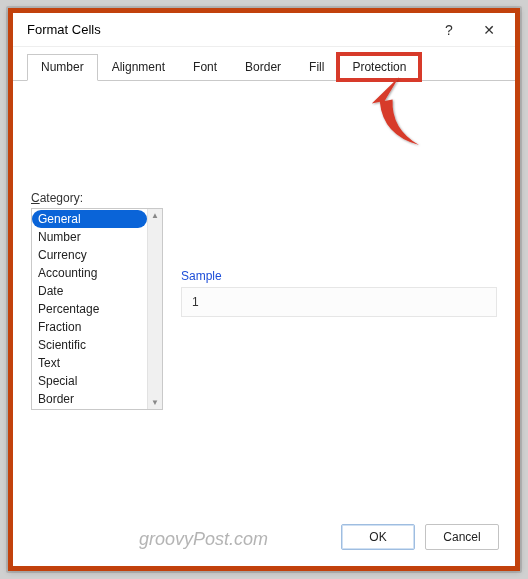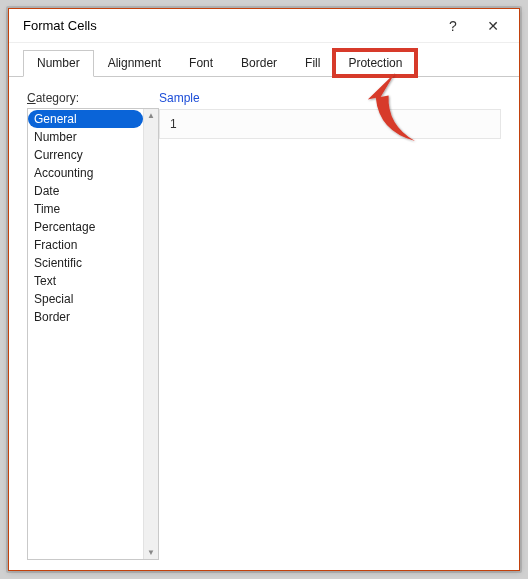--- a/index.html
+++ b/index.html
@@ -15,21 +15,21 @@
     .outer-shadow {
       position: absolute;
       top: 6px; left: 6px; right: 6px; bottom: 6px;
       background: #b8b8b8;
       border-radius: 2px;
     }
     .dialog {
       position: absolute;
       top: 8px; left: 8px; right: 8px; bottom: 8px;
       background: #fff;
-      border: 1px solid #c2410c;
+      border: 5px solid #c2410c;
       display: flex;
       flex-direction: column;
       box-shadow: 0 1px 6px rgba(0,0,0,0.18);
     }
     .titlebar {
       display: flex;
       align-items: center;
       height: 34px;
       padding: 0 6px 0 14px;
       background: #fff;
@@ -66,20 +66,22 @@
     .tab.highlighted {
       outline: 4px solid #d73a2a;
       outline-offset: -2px;
       z-index: 5;
     }
     .content {
       flex: 1;
       position: relative;
       padding: 14px 18px 10px 18px;
       display: flex;
+      gap: 18px;
+      align-items: center;
     }
     .left-col { width: 132px; display: flex; flex-direction: column; }
     .cat-label { font-size: 12px; color: #333; margin-bottom: 3px; }
     .cat-label .ul { text-decoration: underline; }
     .listbox {
       flex: 1;
       border: 1px solid #c9c9c9;
       background: #fff;
       height: 320px;
       overflow: hidden;
@@ -190,21 +192,20 @@
   <div class="content">
     <div class="left-col">
       <div class="cat-label"><span class="ul">C</span><span>ategory:</span></div>
       <div class="listbox">
         <div class="listitems">
           <div class="listitem sel">General</div>
           <div class="listitem">Number</div>
           <div class="listitem">Currency</div>
           <div class="listitem">Accounting</div>
           <div class="listitem">Date</div>
-          <div class="listitem">Time</div>
           <div class="listitem">Percentage</div>
           <div class="listitem">Fraction</div>
           <div class="listitem">Scientific</div>
           <div class="listitem">Text</div>
           <div class="listitem">Special</div>
           <div class="listitem">Border</div>
         </div>
         <div class="sb">
           <span>▲</span>
           <span>▼</span>
@@ -213,14 +214,21 @@
     </div>
 
     <div class="right-col">
       <div class="sample-label">Sample</div>
       <div class="sample-box">
         <span>1</span>
       </div>
     </div>
   </div>
 
+  <div class="footer">
+    <div class="watermark">groovyPost.com</div>
+    <div class="btns">
+      <div class="btn primary">OK</div>
+      <div class="btn">Cancel</div>
+    </div>
+  </div>
 
 </div>
 
 </body></html>

